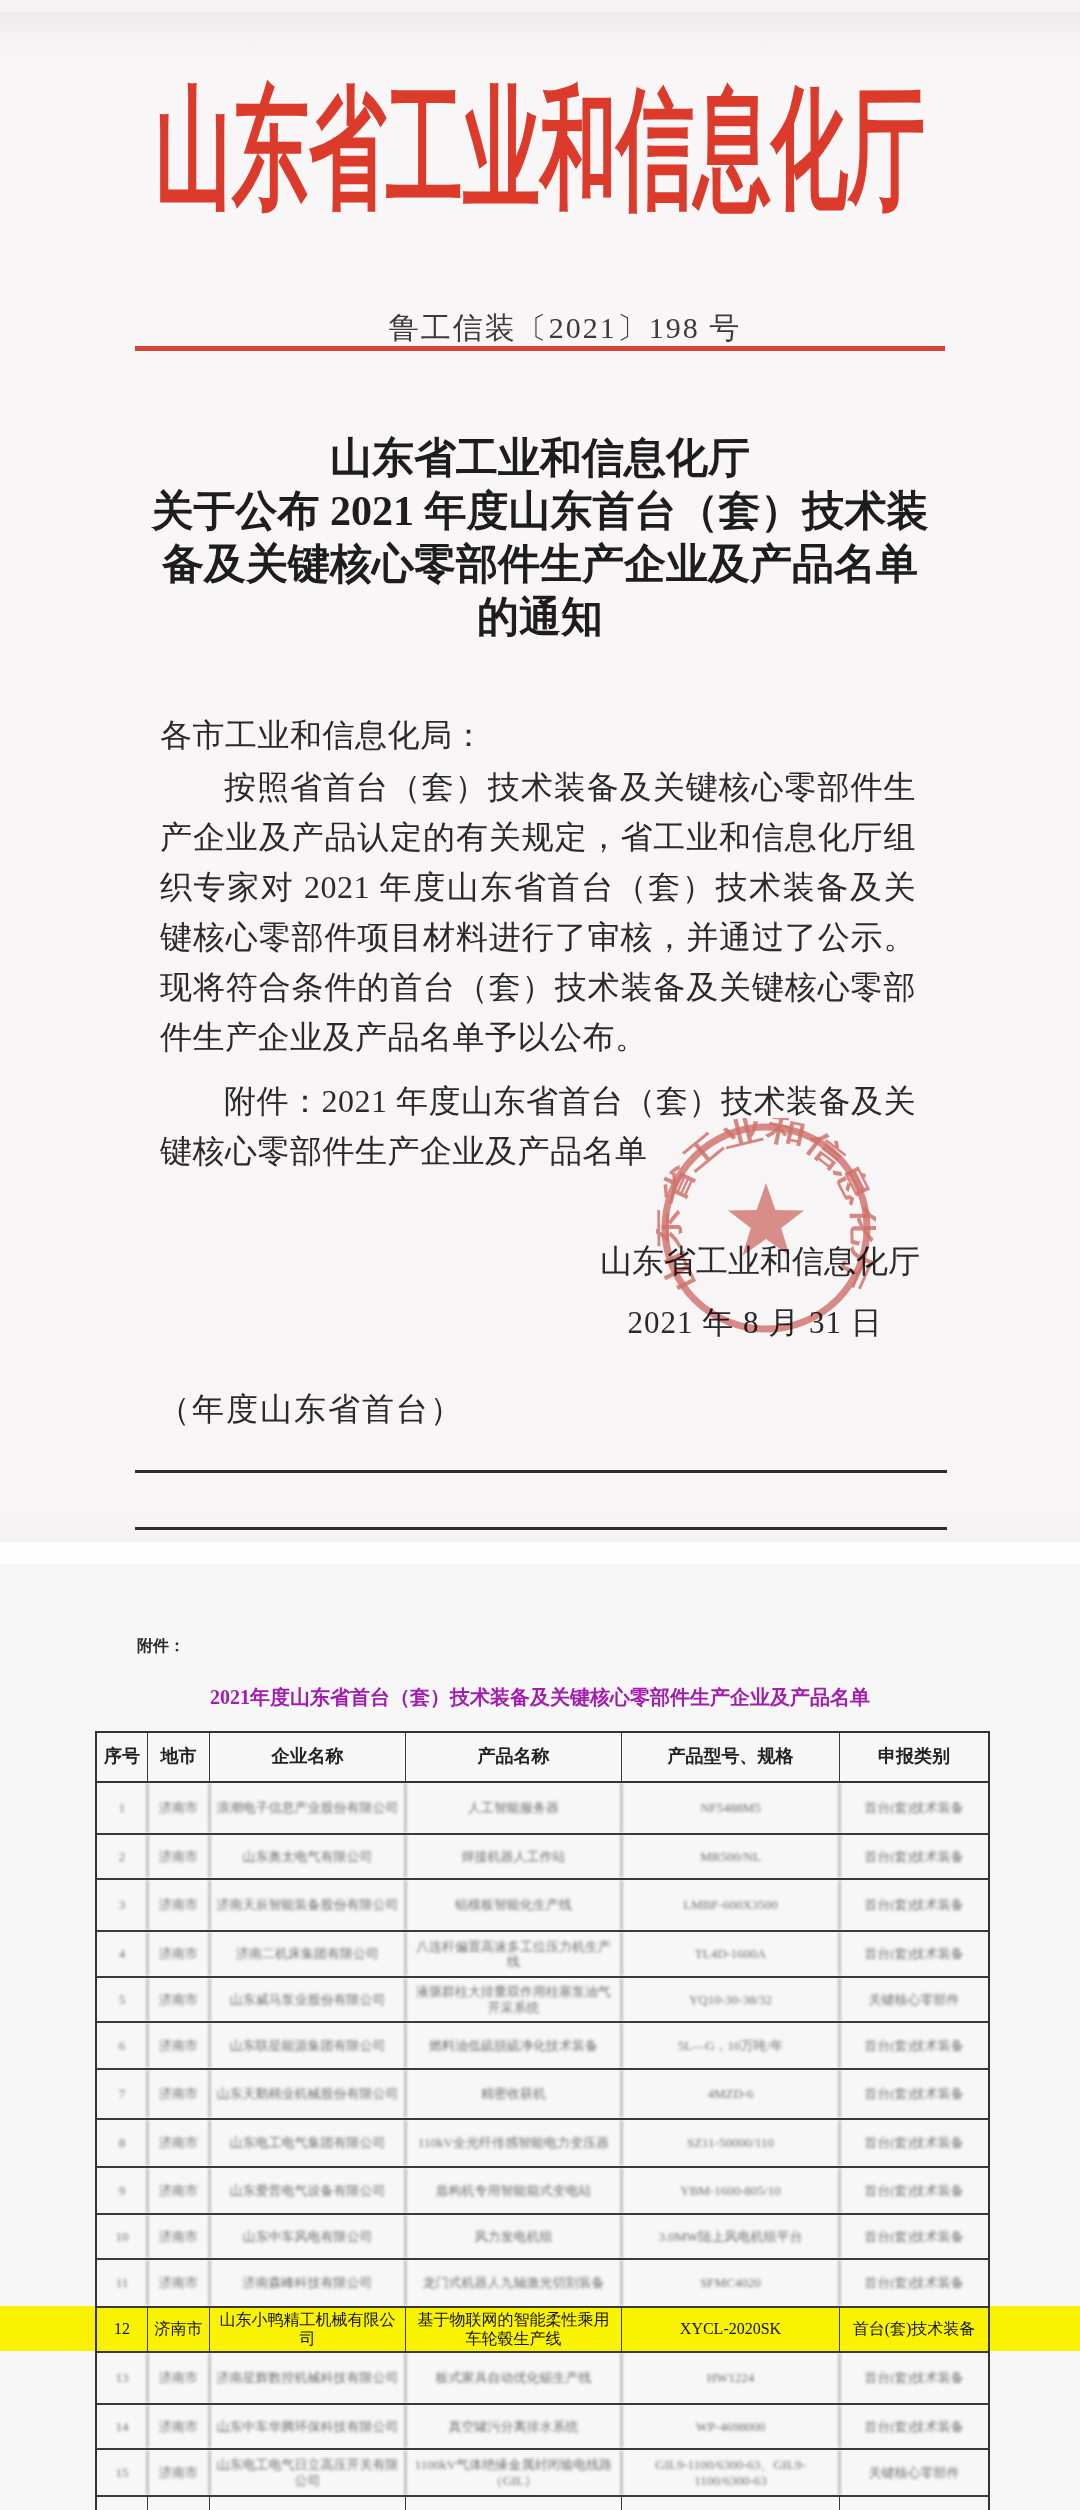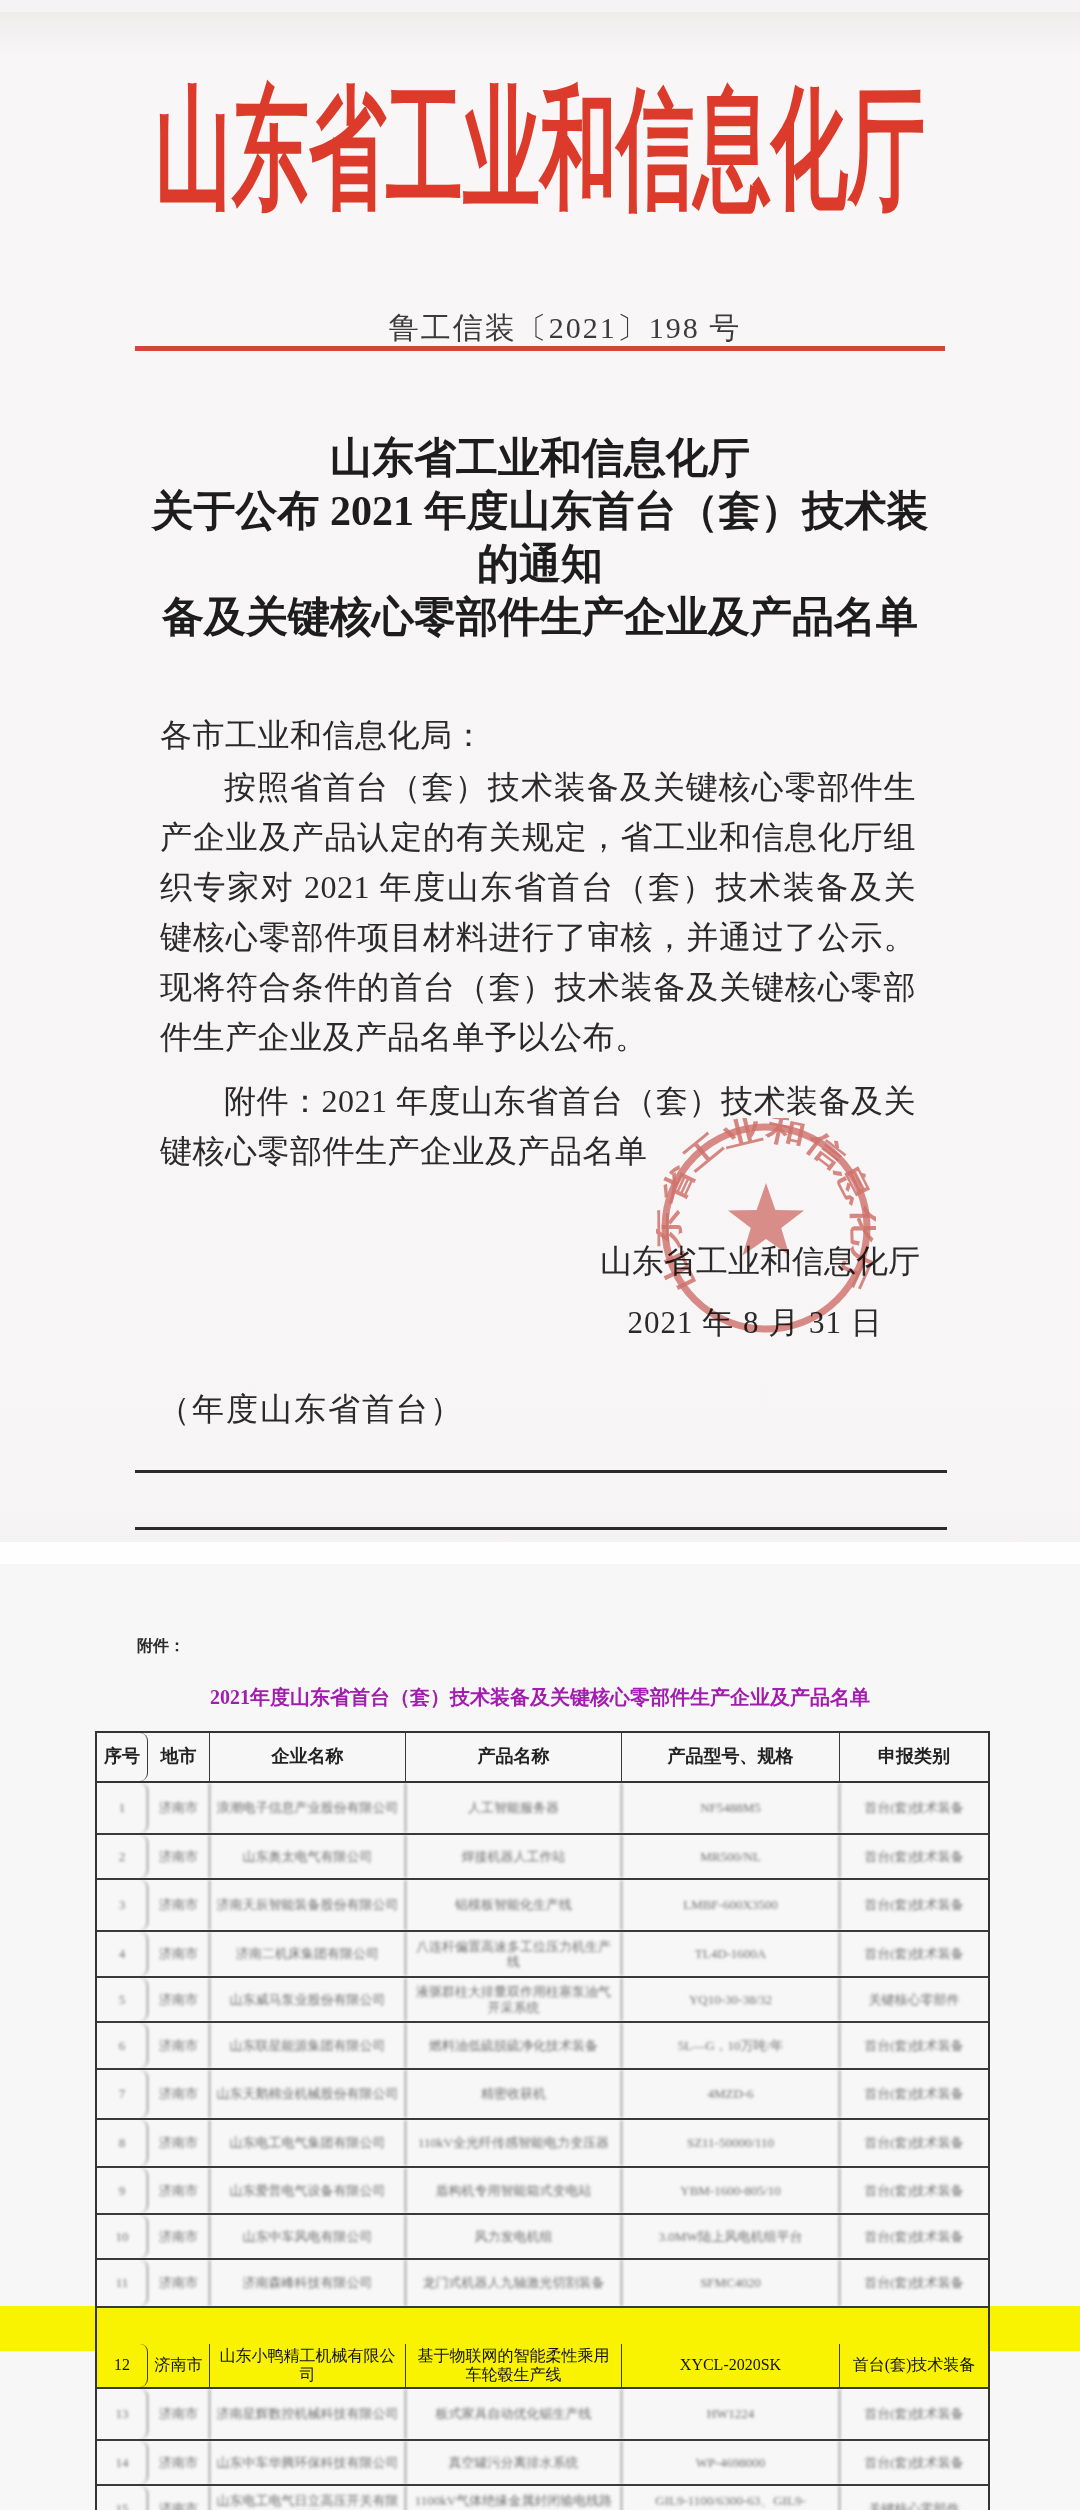--- a/index.html
+++ b/index.html
@@ -54,44 +54,44 @@
   .hl-band{position:absolute;top:2306px;left:0;width:1080px;height:45px;background:#f9f200;}
 
   .tbl{position:absolute;top:1731px;left:95px;width:895px;border:2px solid #333;
     box-sizing:border-box;background:transparent;font-family:"Liberation Serif","DejaVu Serif",serif;}
   .trow{display:flex;width:100%;box-sizing:border-box;border-bottom:2px solid #3a3a3a;}
   .trow:last-child{border-bottom:none;}
   .tcell{box-sizing:border-box;border-right:1.5px solid #3a3a3a;display:flex;
     align-items:center;justify-content:center;text-align:center;overflow:hidden;
     padding:1px 4px;line-height:1.18;}
   .tcell:last-child{border-right:none;}
-  .c-no{width:51px;border-radius:8px;} .c-city{width:62px;} .c-comp{width:196px;}
+  .c-no{width:51px;} .c-city{width:62px;} .c-comp{width:196px;}
   .c-prod{width:216px;} .c-model{width:218px;} .c-cat{flex:1;}
   .thead{height:50px;font-size:18px;font-weight:bold;color:#222;border-bottom:2px solid #333;}
   .drow{font-size:13px;color:#4c4c4c;}
   .drow.blurred .tcell{filter:blur(1.6px);opacity:.8;}
-  .drow.hl{background:#f9f200;font-size:16px;color:#141414;font-weight:500;margin-top:36px;}
+  .drow.hl{background:#f9f200;font-size:16px;color:#141414;font-weight:500;}
   .drow.hl .tcell{filter:none;opacity:1;}
 </style>
 </head>
 <body>
 
 <div class="page" id="letter-page">
 
   <div class="agency-banner">山东省工业和信息化厅</div>
 
   <div class="doc-number">鲁工信装〔2021〕198 号</div>
 
   <div class="red-rule"></div>
 
   <div class="doc-title">
     <div>山东省工业和信息化厅</div>
     <div>关于公布 2021 年度山东首台（套）技术装</div>
+    <div>备及关键核心零部件生产企业及产品名单</div>
     <div>的通知</div>
-    <div>备及关键核心零部件生产企业及产品名单</div>
   </div>
 
   <div class="body-block">
     <p class="salutation">各市工业和信息化局：</p>
     <p class="paragraph">按照省首台（套）技术装备及关键核心零部件生产企业及产品认定的有关规定，省工业和信息化厅组织专家对 2021 年度山东省首台（套）技术装备及关键核心零部件项目材料进行了审核，并通过了公示。现将符合条件的首台（套）技术装备及关键核心零部件生产企业及产品名单予以公布。</p>
     <p class="attach-note">附件：2021 年度山东省首台（套）技术装备及关键核心零部件生产企业及产品名单</p>
   </div>
 
   <div class="sign-block">
     <div class="sign-agency">山东省工业和信息化厅</div>

